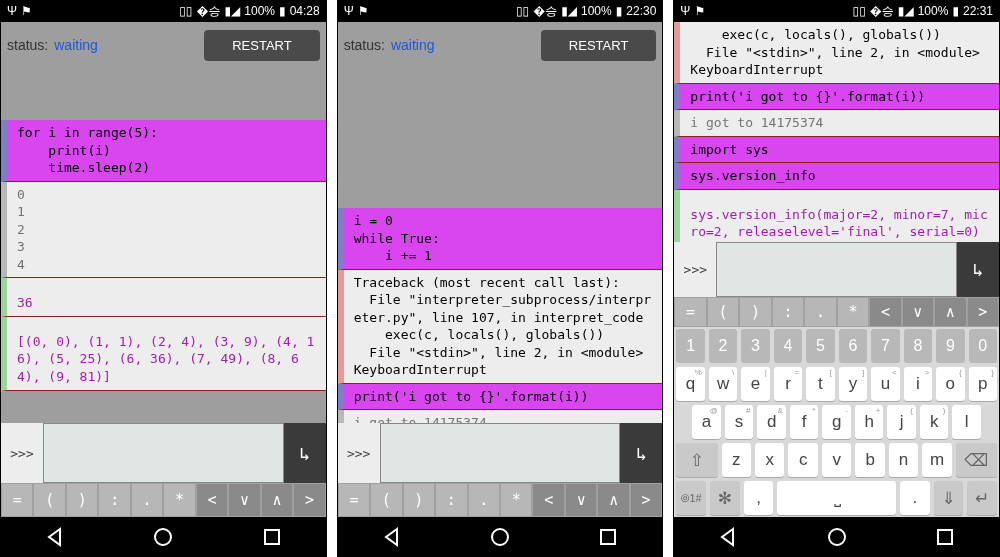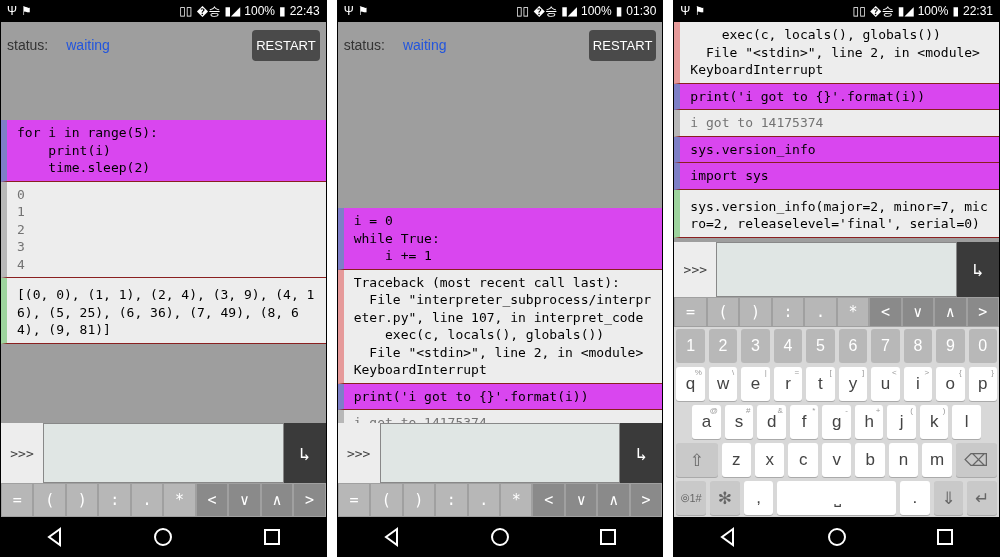--- a/index.html
+++ b/index.html
@@ -39,46 +39,46 @@
   .apphdr {
     height: 46px;
     background: #9e9e9e;
     display: flex;
     align-items: center;
     padding: 0 6px;
     font-family: sans-serif;
     font-size: 14px;
   }
   .apphdr .statuslbl { color: #333; text-align: center; }
-  .apphdr .statusval { color: #2255dd; margin-left:18px;}
+  .apphdr .statusval { color: #2255dd; margin-left:6px;}
   .apphdr .spacer { flex:1; }
   .restart {
     background: #4a4a4a;
     color: #fff;
     border: none;
     border-radius: 4px;
-    padding: 8px 4px;
+    padding: 8px 28px;
     font-size: 13px;
     font-family: sans-serif;
   }
   
   .content { flex:1; overflow:hidden; background:#9e9e9e; }
   .cell-in, .cell-out, .cell-err {
     font-size: 13px;
     line-height: 1.35;
     padding: 4px 4px 4px 10px;
     border-left: 6px solid;
     white-space: pre-wrap;
     word-break: break-all;
     border-bottom: 1px solid #8a2020;
   }
   .cell-in  { background:#d946ef; border-left-color:#7e7fc7; color:#000; }
   .cell-out { background:#ededed; border-left-color:#b8b8b8; color:#737373; }
   .cell-err { background:#ededed; border-left-color:#e69a9a; color:#000; }
-  .cell-outg{ background:#ededed; border-left-color:#9ed49e; color:#000000; font-size:13px; line-height:1.35; padding:8px 4px 4px 10px; border-left-width:6px; border-left-style:solid; white-space:pre-wrap; word-break:break-all; border-bottom:1px solid #8a2020;}
+  .cell-outg{ background:#ededed; border-left-color:#9ed49e; color:#a21caf; font-size:13px; line-height:1.35; padding:16px 4px 4px 10px; border-left-width:6px; border-left-style:solid; white-space:pre-wrap; word-break:break-all; border-bottom:1px solid #8a2020;}
   
   .promptrow { display:flex; height:60px; }
   .promptlbl { width:42px; background:#ededed; display:flex;align-items:center;justify-content:center; font-size:13px; color:#444;}
   .promptbox { flex:1; background:#e0e6e4; border:1px solid #888;}
   .enterkey  { width:42px; background:#3a3a3a; color:#fff; display:flex;align-items:center;justify-content:center; font-size:18px;}
   
   .symrow { display:flex; height:34px; }
   .symrow .key {
     flex:1;
     background:#b7b7b7;
@@ -123,38 +123,39 @@
     <div class="left">
       <span>Ψ</span>
       <span>⚑</span>
     </div>
     <div class="right">
       <span>▯▯</span>
       <span>�승</span>
       <span>▮◢</span>
       <span>100%</span>
       <span>▮</span>
-      <span>22:43</span>
+      <span>04:28</span>
     </div>
   </div>
   <div class="apphdr">
     <span class="statuslbl">status:</span>
     <span class="statusval">waiting</span>
     <span class="spacer"></span>
     <button class="restart">RESTART</button>
   </div>
   <div class="content" style="padding-top:52px;">
     <div class="cell-in">for i in range(5):
     print(i)
     time.sleep(2)</div>
     <div class="cell-out">0
 1
 2
 3
 4</div>
+    <div class="cell-outg">36</div>
     <div class="cell-outg">[(0, 0), (1, 1), (2, 4), (3, 9), (4, 16), (5, 25), (6, 36), (7, 49), (8, 64), (9, 81)]</div>
   </div>
   <div class="promptrow">
     <div class="promptlbl">&gt;&gt;&gt;</div>
     <div class="promptbox"></div>
     <div class="enterkey">↳</div>
   </div>
   <div class="symrow">
     <div class="key">=</div>
     <div class="key">(</div>
@@ -191,21 +192,21 @@
     <div class="left">
       <span>Ψ</span>
       <span>⚑</span>
     </div>
     <div class="right">
       <span>▯▯</span>
       <span>�승</span>
       <span>▮◢</span>
       <span>100%</span>
       <span>▮</span>
-      <span>01:30</span>
+      <span>22:30</span>
     </div>
   </div>
   <div class="apphdr">
     <span class="statuslbl">status:</span>
     <span class="statusval">waiting</span>
     <span class="spacer"></span>
     <button class="restart">RESTART</button>
   </div>
   <div class="content" style="padding-top:140px;">
     <div class="cell-in">i = 0
@@ -269,22 +270,22 @@
       <span>▮</span>
       <span>22:31</span>
     </div>
   </div>
   <div class="content">
     <div class="cell-err">    exec(c, locals(), globals())
   File "&lt;stdin&gt;", line 2, in &lt;module&gt;
 KeyboardInterrupt</div>
     <div class="cell-in">print('i got to {}'.format(i))</div>
     <div class="cell-out">i got to 14175374</div>
+    <div class="cell-in">import sys</div>
     <div class="cell-in">sys.version_info</div>
-    <div class="cell-in">import sys</div>
     <div class="cell-outg">sys.version_info(major=2, minor=7, micro=2, releaselevel='final', serial=0)</div>
   </div>
   <div class="promptrow" style="height:55px;">
     <div class="promptlbl">&gt;&gt;&gt;</div>
     <div class="promptbox"></div>
     <div class="enterkey">↳</div>
   </div>
   <div class="symrow" style="height:30px;">
     <div class="key">=</div>
     <div class="key">(</div>

